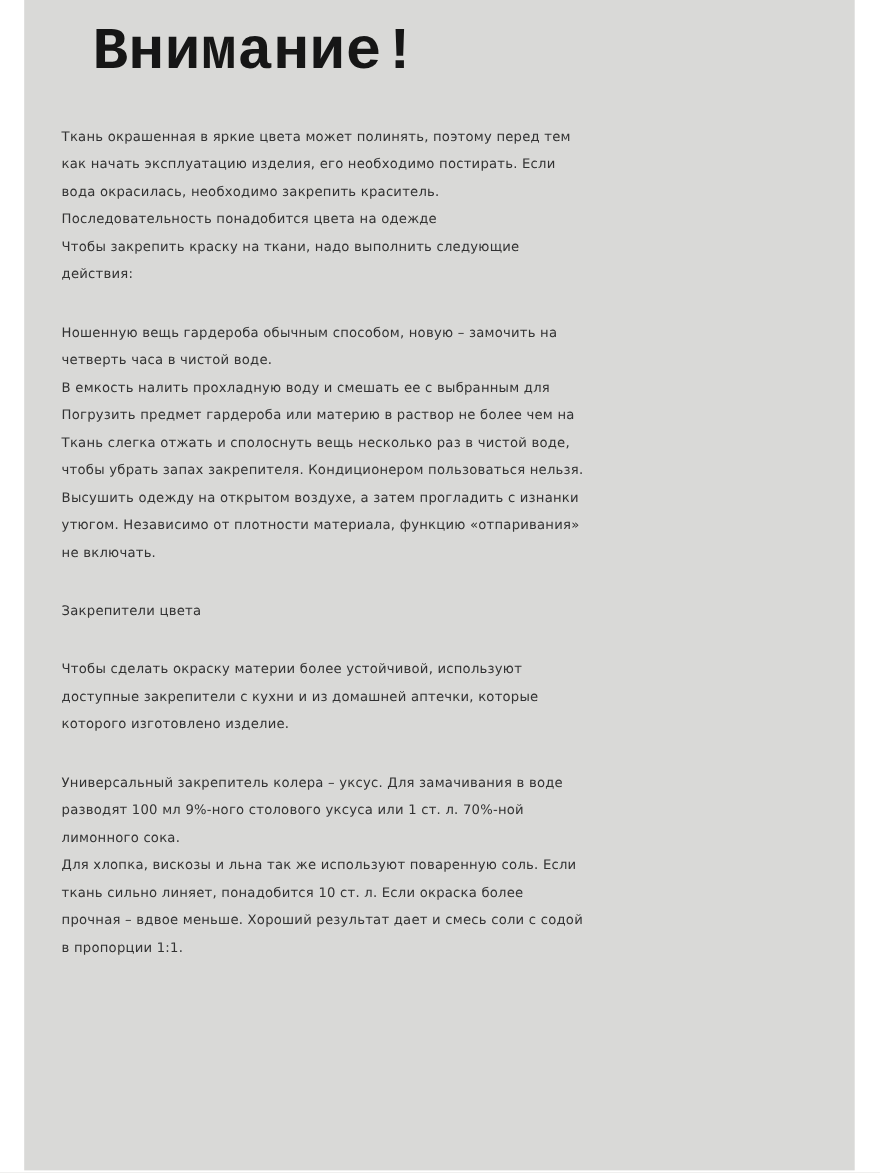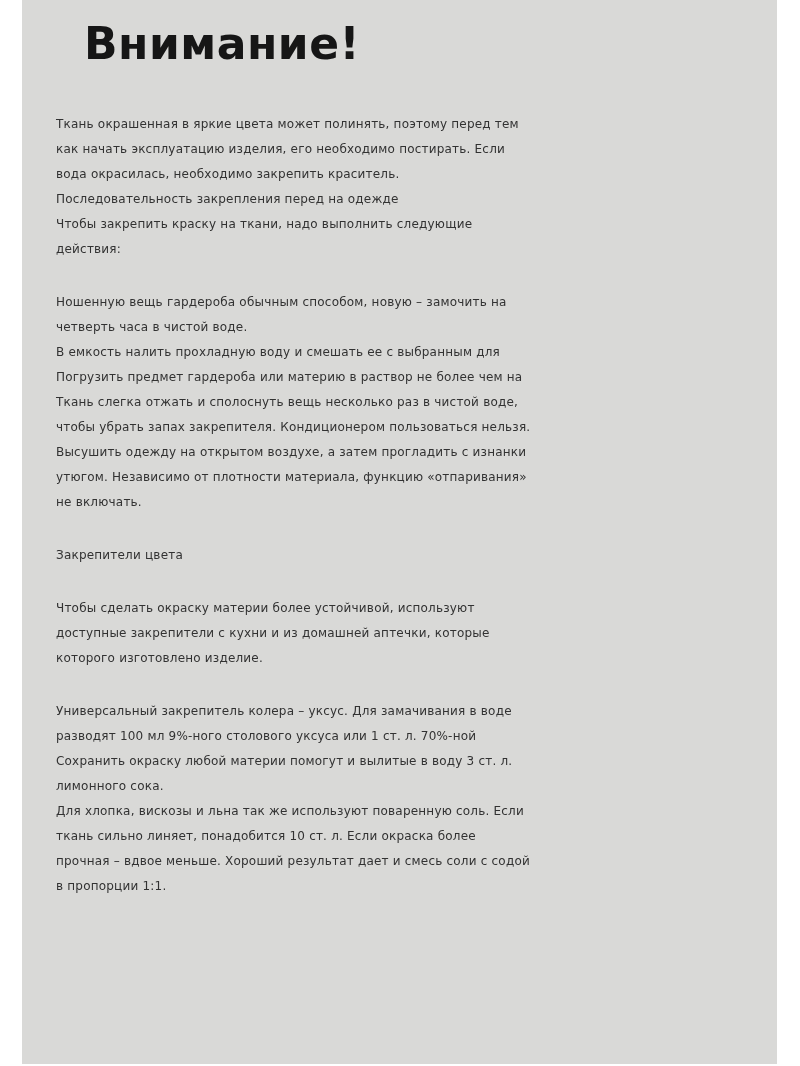--- a/index.html
+++ b/index.html
@@ -21,25 +21,26 @@
     width: 755px;
     height: 1064px;
     background: var(--card-bg, #d9d9d7);
     overflow: hidden;
   }
   .doc-title {
     margin: 0;
     position: absolute;
     left: 62px;
     top: 18px;
-    font-size: 44px;
+    font-size: 54px;
     font-weight: 700;
     letter-spacing: 0.5px;
     color: var(--title-color, #161616);
     white-space: nowrap;
+    font-family: Liberation Mono, monospace;
   }
   .doc-body {
     position: absolute;
     left: 34px;
     top: 112px;
     right: 26px;
     color: var(--text-color, #323232);
     font-size: 12px;
     letter-spacing: 0.2px;
   }
@@ -58,21 +59,21 @@
 </head>
 <body>
 
 <div class="card">
   <h1 class="doc-title">Внимание!</h1>
   <div class="doc-body">
       <div class="block paragraph">
         <div class="line">Ткань окрашенная в яркие цвета может полинять, поэтому перед тем</div>
         <div class="line">как начать эксплуатацию изделия, его необходимо постирать. Если</div>
         <div class="line">вода окрасилась, необходимо закрепить краситель.</div>
-        <div class="line">Последовательность закрепления перед на одежде</div>
+        <div class="line">Последовательность понадобится цвета на одежде</div>
         <div class="line">Чтобы закрепить краску на ткани, надо выполнить следующие</div>
         <div class="line">действия:</div>
       </div>
       <div class="block paragraph">
         <div class="line">Ношенную вещь гардероба обычным способом, новую – замочить на</div>
         <div class="line">четверть часа в чистой воде.</div>
         <div class="line">В емкость налить прохладную воду и смешать ее с выбранным для</div>
         <div class="line">Погрузить предмет гардероба или материю в раствор не более чем на</div>
         <div class="line">Ткань слегка отжать и сполоснуть вещь несколько раз в чистой воде,</div>
         <div class="line">чтобы убрать запах закрепителя. Кондиционером пользоваться нельзя.</div>
@@ -84,21 +85,20 @@
         <div class="line">Закрепители цвета</div>
       </div>
       <div class="block paragraph">
         <div class="line">Чтобы сделать окраску материи более устойчивой, используют</div>
         <div class="line">доступные закрепители с кухни и из домашней аптечки, которые</div>
         <div class="line">которого изготовлено изделие.</div>
       </div>
       <div class="block paragraph">
         <div class="line">Универсальный закрепитель колера – уксус. Для замачивания в воде</div>
         <div class="line">разводят 100 мл 9%-ного столового уксуса или 1 ст. л. 70%-ной</div>
-        <div class="line">Сохранить окраску любой материи помогут и вылитые в воду 3 ст. л.</div>
         <div class="line">лимонного сока.</div>
         <div class="line">Для хлопка, вискозы и льна так же используют поваренную соль. Если</div>
         <div class="line">ткань сильно линяет, понадобится 10 ст. л. Если окраска более</div>
         <div class="line">прочная – вдвое меньше. Хороший результат дает и смесь соли с содой</div>
         <div class="line">в пропорции 1:1.</div>
       </div>
     </div>
 </div>
 
 </body></html>

